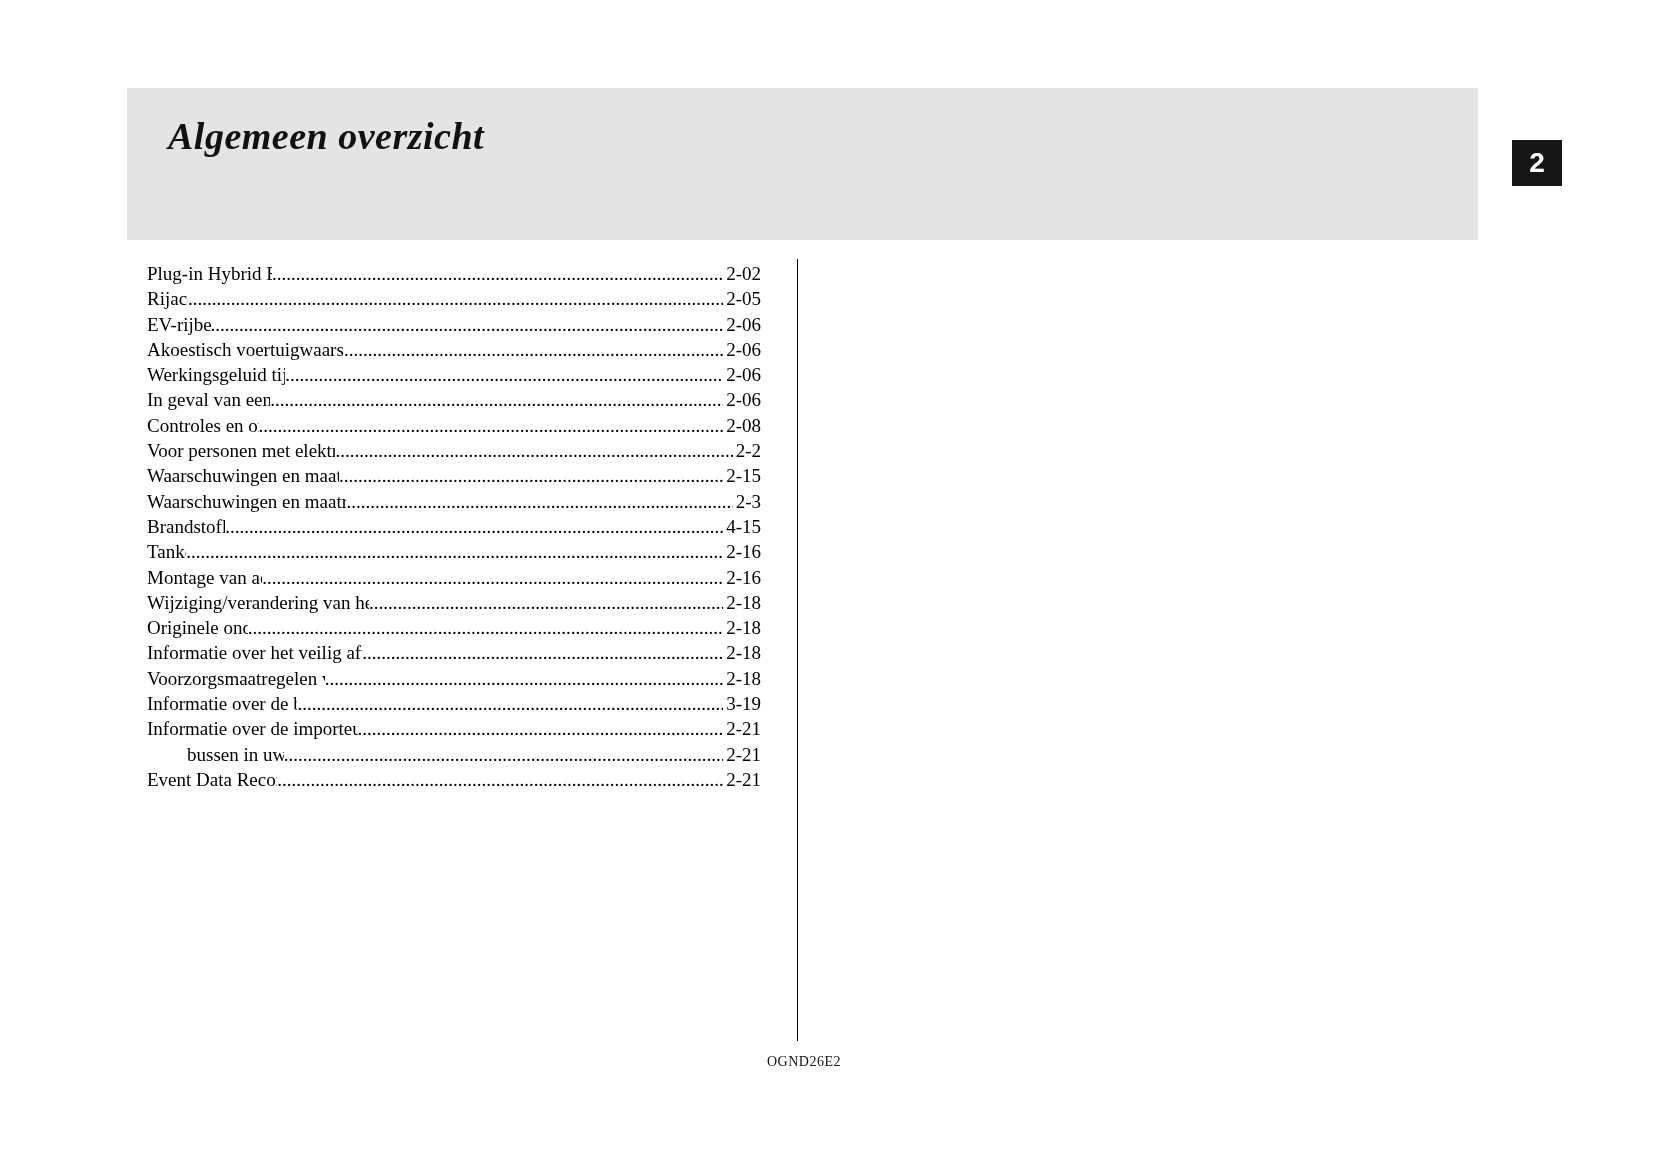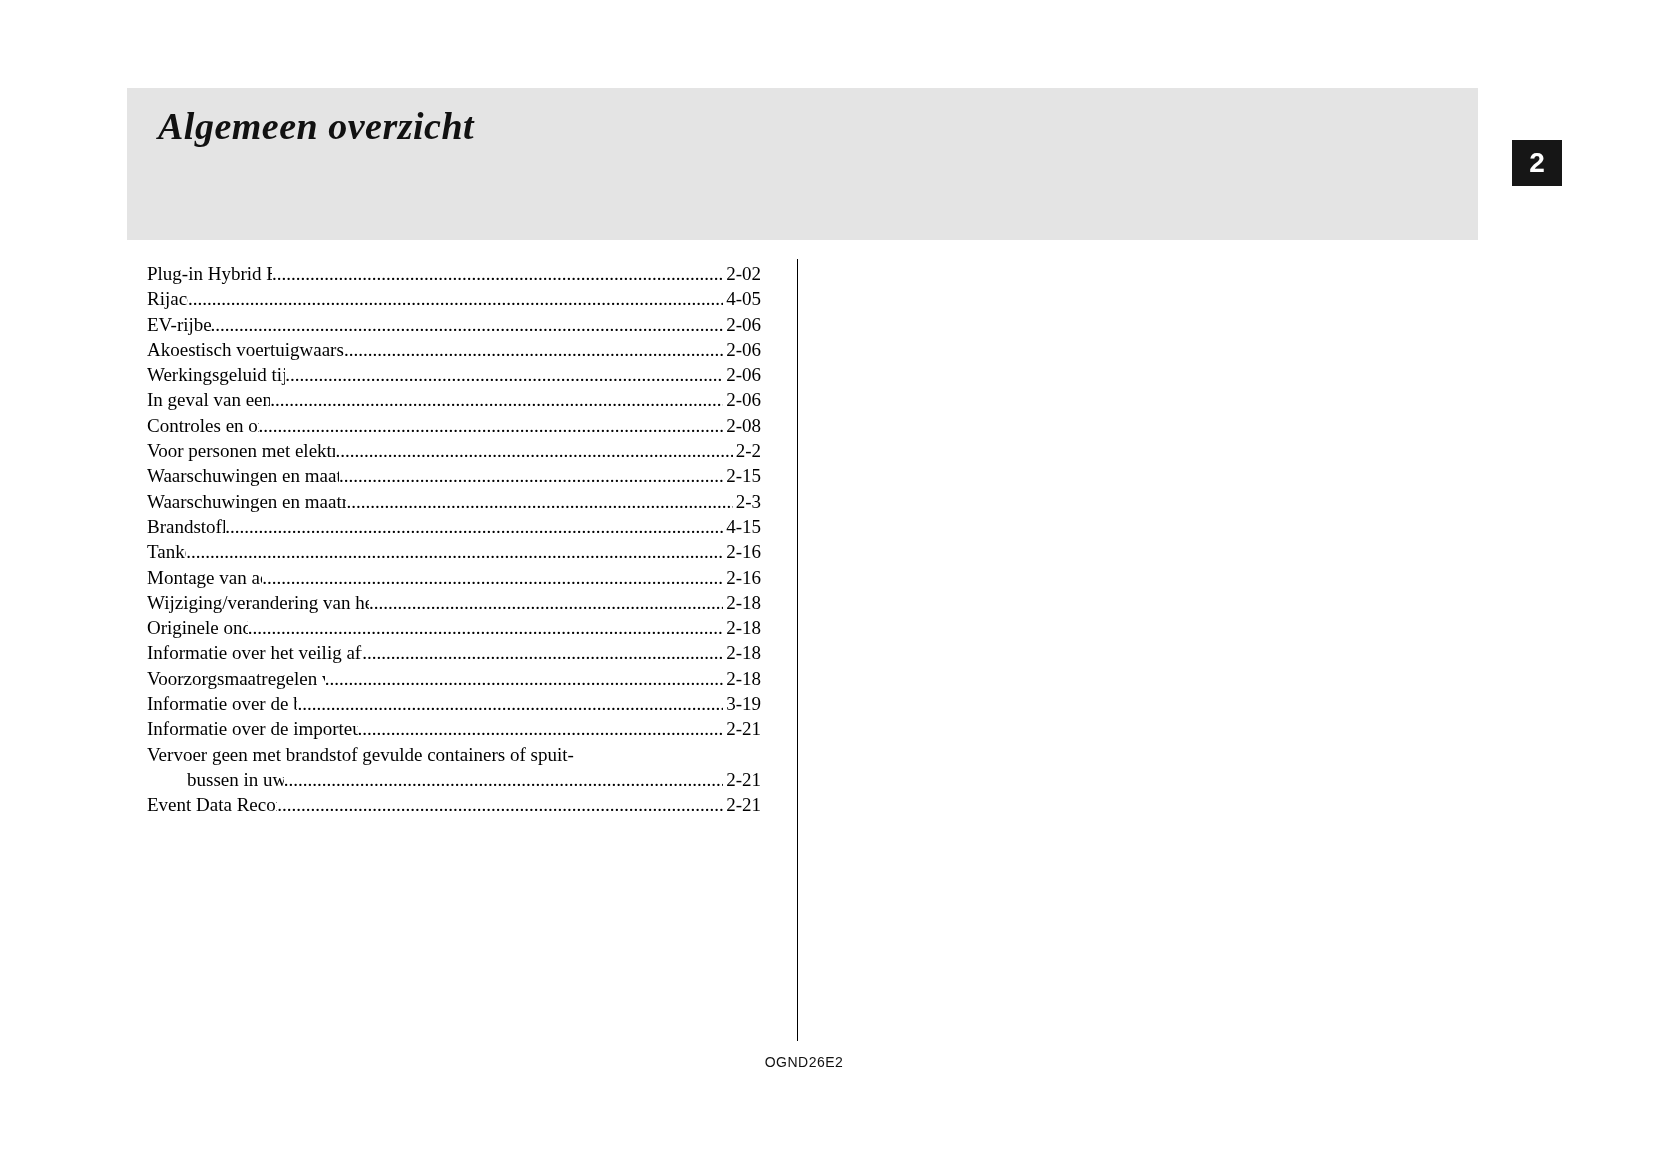--- a/index.html
+++ b/index.html
@@ -15,21 +15,21 @@
   }
   .header-band {
     position: absolute;
     left: 127px;
     top: 88px;
     width: 1351px;
     height: 152px;
     background: #e4e4e4;
   }
   .page-title {
-    margin: 8px;
+    margin: 18px;
     position: absolute;
     left: 23px;
     top: 8px;
     font-size: 38px;
     font-style: italic;
     font-weight: bold;
     color: #111;
     letter-spacing: 0.5px;
     font-family: "Liberation Serif", serif;
   }
@@ -79,21 +79,21 @@
     top: 259px;
     width: 1px;
     height: 782px;
     background: #000;
   }
   .footer-code {
     position: absolute;
     left: 804px;
     top: 1054px;
     transform: translateX(-50%);
-    font-family: Liberation Sans, sans-serif;
+    font-family: Liberation Serif, serif;
     font-size: 14px;
     letter-spacing: 0.5px;
     color: #111;
   }
 </style>
 </head>
 <body>
 
 <div class="page">
 
@@ -107,21 +107,21 @@
 
   <div class="toc">
       <div class="toc-row">
         <span class="toc-label">Plug-in Hybrid EV-systeem</span>
         <span class="toc-dots"></span>
         <span class="toc-page">2-02</span>
       </div>
       <div class="toc-row">
         <span class="toc-label">Rijaccu</span>
         <span class="toc-dots"></span>
-        <span class="toc-page">4-05</span>
+        <span class="toc-page">2-05</span>
       </div>
       <div class="toc-row">
         <span class="toc-label">EV-rijbereik</span>
         <span class="toc-dots"></span>
         <span class="toc-page">2-06</span>
       </div>
       <div class="toc-row">
         <span class="toc-label">Akoestisch voertuigwaarschuwingssysteem (AVAS)</span>
         <span class="toc-dots"></span>
         <span class="toc-page">2-06</span>
@@ -193,23 +193,20 @@
       </div>
       <div class="toc-row">
         <span class="toc-label">Informatie over de batterijfabrikant</span>
         <span class="toc-dots"></span>
         <span class="toc-page">3-19</span>
       </div>
       <div class="toc-row">
         <span class="toc-label">Informatie over de importeur van de hier vermelde accu’s</span>
         <span class="toc-dots"></span>
         <span class="toc-page">2-21</span>
-      </div>
-      <div class="toc-row">
-        <span class="toc-label">Vervoer geen met brandstof gevulde containers of spuit-</span>
       </div>
       <div class="toc-row indent">
         <span class="toc-label">bussen in uw voertuig</span>
         <span class="toc-dots"></span>
         <span class="toc-page">2-21</span>
       </div>
       <div class="toc-row">
         <span class="toc-label">Event Data Recorders (EDR)</span>
         <span class="toc-dots"></span>
         <span class="toc-page">2-21</span>

